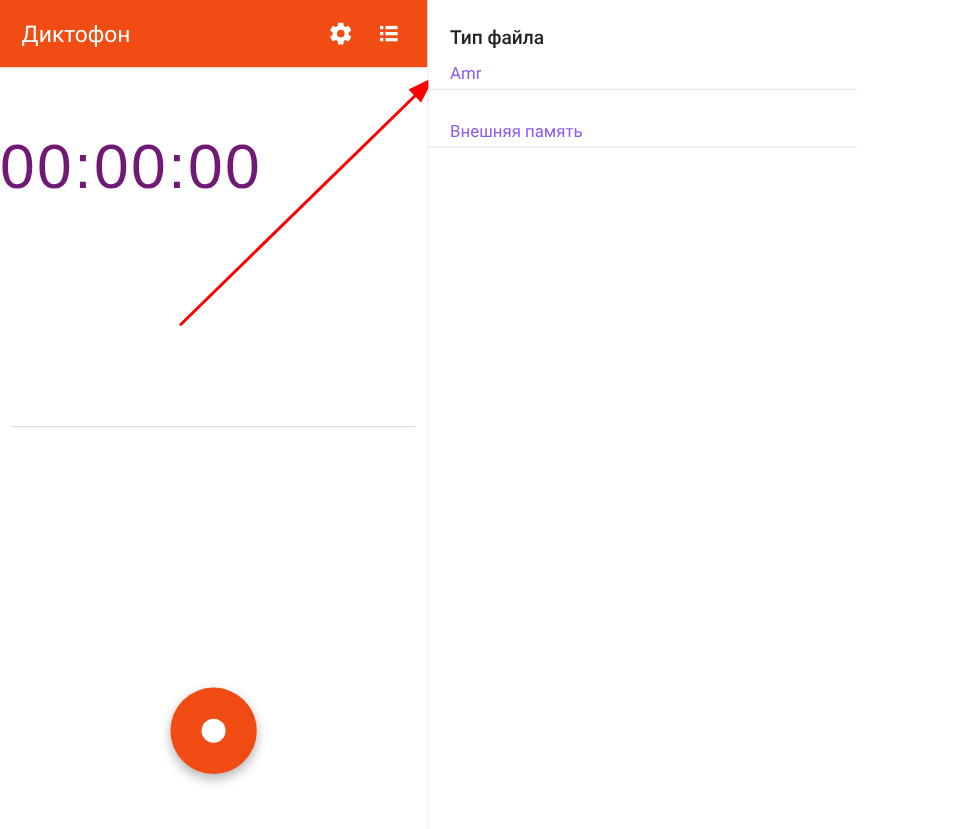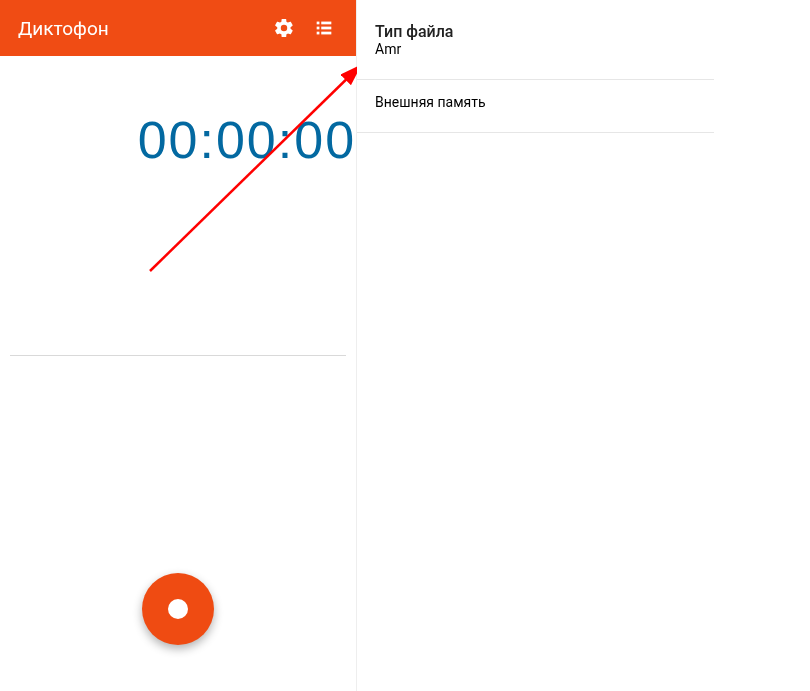--- a/index.html
+++ b/index.html
@@ -7,33 +7,33 @@
   .wrap { display: flex; width: 714px; height: 691px; border-radius: 14px; }
   .panel { position: relative; height: 100%; background: #fff; }
   .panel-left { width: 405px; border-right: 1px solid #eee; }
   .panel-right { width: 405px; }
 
   .appbar { height: 56px; background: #F04C14; color: #fff; display: flex; align-items: center; padding: 0 12px; }
   .appbar .title { font-size: 19px; font-weight: 400; flex: 1; padding-left: 6px; }
   .appbar .title-settings { font-size: 19px; font-weight: 400; margin-left: 20px; }
   .appbar .iconbtn { width: 40px; height: 40px; display: flex; align-items: center; justify-content: center; cursor: pointer; }
 
-  .timer { position: absolute; left: 0; right: 0; top: 110px; text-align: right; font-size: 52px; font-weight: 300; color: #0369a1; letter-spacing: 2px; font-family: "Helvetica Neue", Arial, sans-serif; }
+  .timer { position: absolute; left: 0; right: 0; top: 110px; text-align: left; font-size: 52px; font-weight: 300; color: #701a75; letter-spacing: 2px; font-family: "Helvetica Neue", Arial, sans-serif; }
 
   .divider { position: absolute; top: 355px; left: 10px; right: 10px; height: 1px; background: #d9d9d9; }
 
   .record-btn { position: absolute; bottom: 46px; left: 50%; transform: translateX(-50%); width: 72px; height: 72px; border-radius: 50%; background: #EF4B12; box-shadow: 0 4px 10px rgba(0,0,0,0.3); display: flex; align-items: center; justify-content: center; cursor: pointer; }
   .record-btn .dot { width: 20px; height: 20px; border-radius: 50%; background: #fff; }
 
   .arrow { position: absolute; top: 56px; left: 130px; pointer-events: none; }
 
-  .setting-item { padding: 14px 18px 22px 18px; border-bottom: 1px solid #e6e6e6; cursor: pointer; }
+  .setting-item { padding: 14px 18px 4px 18px; border-bottom: 1px solid #e6e6e6; cursor: pointer; }
   .setting-item:first-of-type { padding-top: 22px; }
   .setting-title { font-size: 16px; color: #222; font-weight: 500; }
-  .setting-sub { font-size: 14px; color: #000000; margin-top: 0; }
+  .setting-sub { font-size: 14px; color: #8b5cf6; margin-top: 13px; }
 
   svg { display: block; }
 </style>
 </head>
 <body>
 
 <div class="wrap">
 
   <div class="panel panel-left">
 

